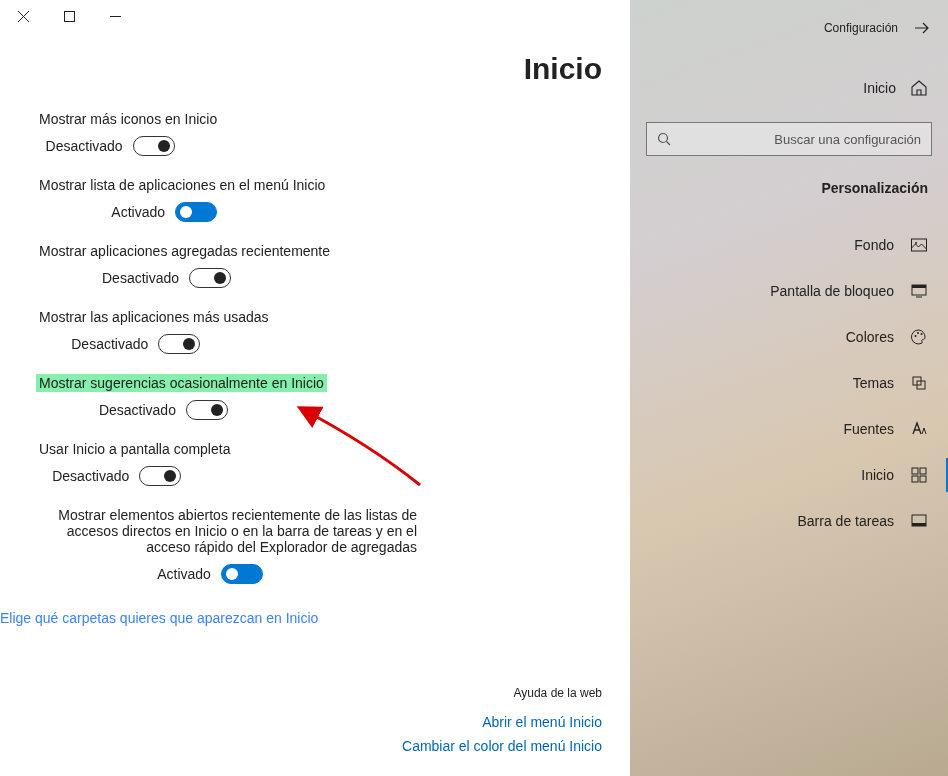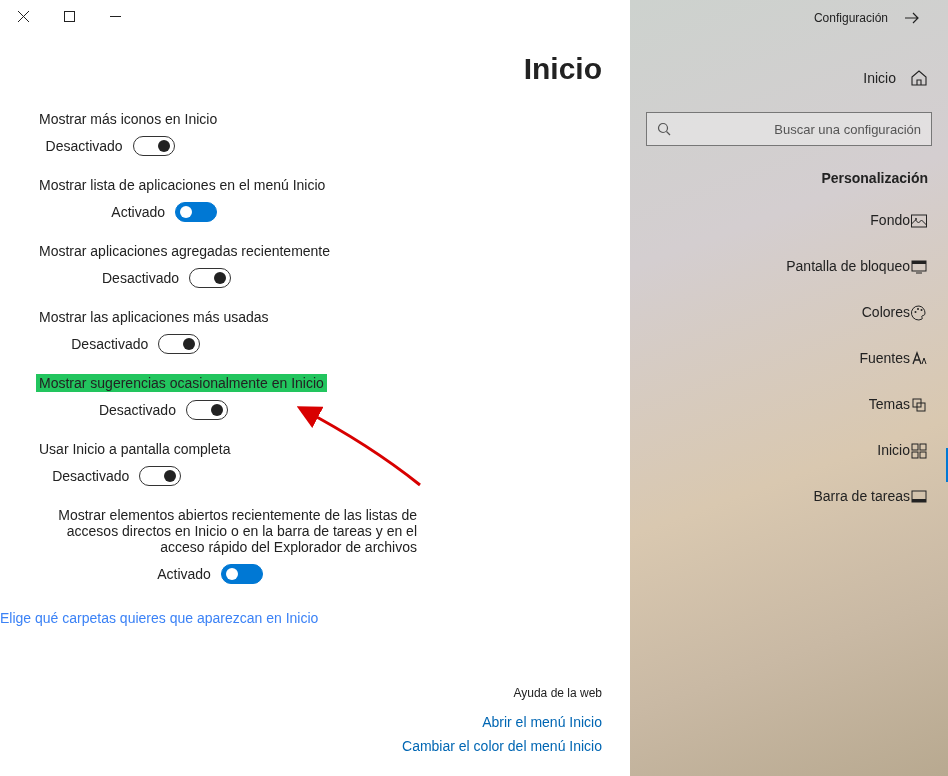--- a/index.html
+++ b/index.html
@@ -25,21 +25,22 @@
   width: 318px;
   height: 100%;
   background: linear-gradient(160deg, #cdd2ce 0%, #d4ced0 30%, #d9c8b0 60%, #c9b9a4 80%, #b8a990 100%);
   position: relative;
   padding-top: 0;
 }
 .titlebar {
   display: flex;
   align-items: center;
   height: 36px;
-  padding: 0 18px;
+  padding: 0 8px;
+  margin-top: 10px;
 }
 .back-btn {
   width: 36px;
   height: 36px;
   display: flex;
   align-items: center;
   justify-content: center;
   cursor: pointer;
 }
 .title-text {
@@ -95,23 +96,24 @@
   font-size: 14px;
   font-weight: 600;
   color: #222;
   padding: 24px 20px 10px 17px;
 }
 .nav {
   margin-top: 16px;
 }
 .nav-item {
   display: flex;
-  align-items: flex-start;
+  align-items: center;
   height: 46px;
   padding: 0 20px;
+  gap: 16px;
   cursor: pointer;
   position: relative;
 }
 .nav-item.active::before {
   content: "";
   position: absolute;
   right: -2px;
   top: 6px;
   bottom: 6px;
   width: 4px;
@@ -172,21 +174,21 @@
   max-width: 420px;
 }
 .setting-label {
   font-size: 14px;
   color: #222;
   display: inline-block;
   padding: 1px 3px;
   margin-left: 36px;
 }
 .setting-label.highlighted {
-  background: #22c55e;
+  background: #86efac;
 }
 .toggle-row {
   display: flex;
   align-items: center;
   justify-content: center;
   margin-top: 8px;
   gap: 10px;
 }
 .toggle {
   width: 42px;
@@ -315,34 +317,34 @@
               <circle cx="5.5" cy="8" r="1" fill="#222"></circle>
               <circle cx="8" cy="5" r="1" fill="#222"></circle>
               <circle cx="11.5" cy="6" r="1" fill="#222"></circle>
             </svg>
           </span>
         <span class="label">Colores</span>
       </div>
       <div class="nav-item">
         <span class="icon">
             <svg width="18" height="18" viewBox="0 0 18 18">
+              <rect x="3" y="3" width="8" height="8" stroke="#222" fill="none"></rect>
+              <rect x="7" y="7" width="8" height="8" stroke="#222" fill="none"></rect>
+            </svg>
+          </span>
+        <span class="label">Temas</span>
+      </div>
+      <div class="nav-item">
+        <span class="icon">
+            <svg width="18" height="18" viewBox="0 0 18 18">
               <path d="M3 14L7 3l4 11M4.5 10h5" stroke="#222" fill="none" stroke-width="1.3"></path>
               <path d="M12 14l2-6 2 6" stroke="#222" fill="none"></path>
             </svg>
           </span>
         <span class="label">Fuentes</span>
-      </div>
-      <div class="nav-item">
-        <span class="icon">
-            <svg width="18" height="18" viewBox="0 0 18 18">
-              <rect x="3" y="3" width="8" height="8" stroke="#222" fill="none"></rect>
-              <rect x="7" y="7" width="8" height="8" stroke="#222" fill="none"></rect>
-            </svg>
-          </span>
-        <span class="label">Temas</span>
       </div>
       <div class="nav-item active">
         <span class="icon">
             <svg width="18" height="18" viewBox="0 0 18 18">
               <rect x="2" y="2" width="6" height="6" stroke="#222" fill="none"></rect>
               <rect x="10" y="2" width="6" height="6" stroke="#222" fill="none"></rect>
               <rect x="2" y="10" width="6" height="6" stroke="#222" fill="none"></rect>
               <rect x="10" y="10" width="6" height="6" stroke="#222" fill="none"></rect>
             </svg>
           </span>
@@ -411,21 +413,21 @@
               <div class="knob"></div>
             </div>
             <span class="toggle-state">Desactivado</span>
           </div></div>
         <div class="setting-block"><div class="setting-label">Usar Inicio a pantalla completa</div><div class="toggle-row">
             <div class="toggle">
               <div class="knob"></div>
             </div>
             <span class="toggle-state">Desactivado</span>
           </div></div>
-        <div class="setting-block"><div class="setting-label">Mostrar elementos abiertos recientemente de las listas de accesos directos en Inicio o en la barra de tareas y en el acceso rápido del Explorador de archivos</div><div class="toggle-row">
+        <div class="setting-block"><div class="setting-label">Mostrar elementos abiertos recientemente de las listas de accesos directos en Inicio o en la barra de tareas y en el acceso rápido del Explorador de agregadas</div><div class="toggle-row">
             <div class="toggle on">
               <div class="knob"></div>
             </div>
             <span class="toggle-state">Activado</span>
           </div></div>
         <div class="link">Elige qué carpetas quieres que aparezcan en Inicio</div>
       </div>
 
     <div class="help-section">
       <div class="help-title">Ayuda de la web</div>

